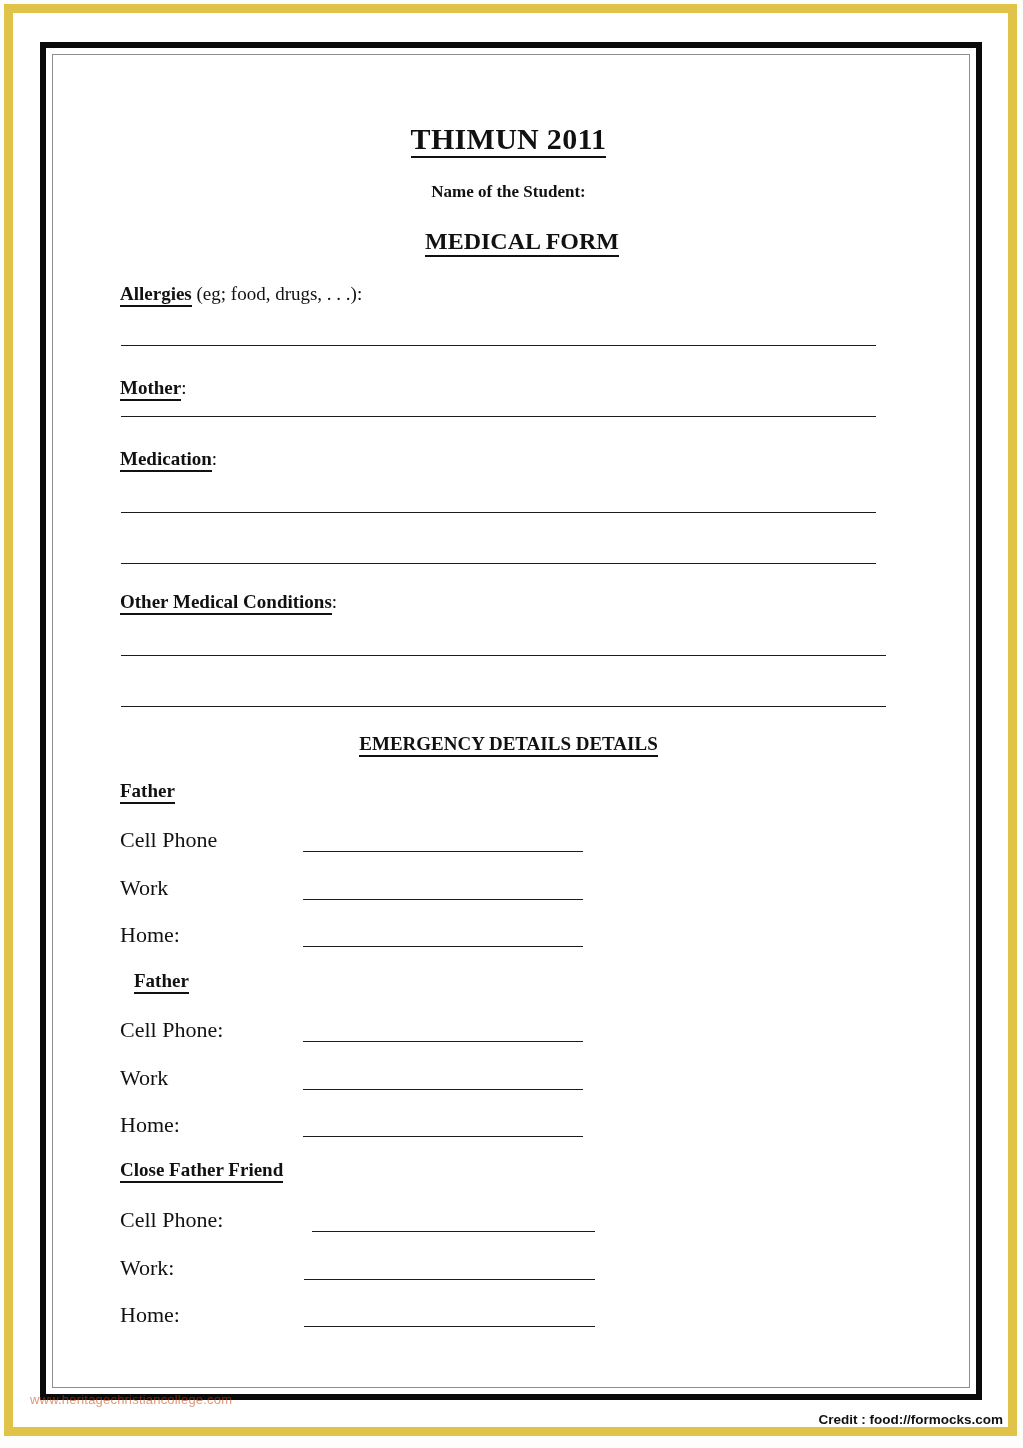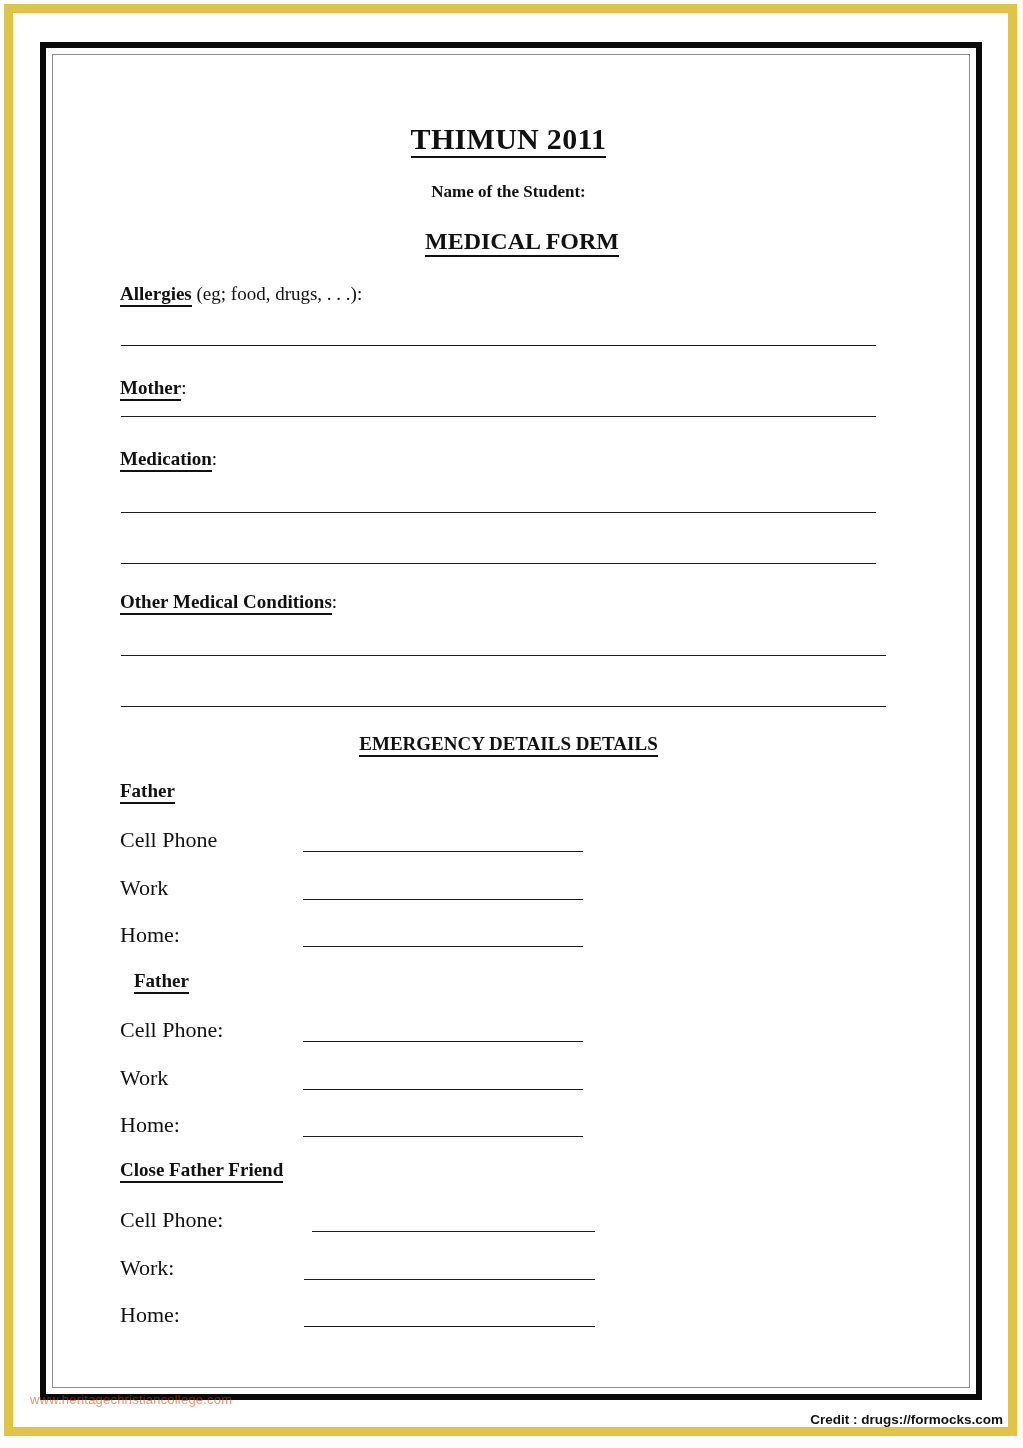--- a/index.html
+++ b/index.html
@@ -239,14 +239,14 @@
   <div class="t row-label" style="top:1207px;">Cell Phone:</div>
   <div class="rule" style="left:312px; top:1231px; width:283px;"></div>
 
   <div class="t row-label" style="top:1255px;">Work:</div>
   <div class="rule" style="left:304px; top:1279px; width:291px;"></div>
 
   <div class="t row-label" style="top:1302px;">Home:</div>
   <div class="rule" style="left:304px; top:1326px; width:291px;"></div>
 
   <div class="watermark">www.heritagechristiancollege.com</div>
-  <div class="credit">Credit : drugs://formocks.com</div>
+  <div class="credit">Credit : food://formocks.com</div>
 </div>
 
 </body></html>

